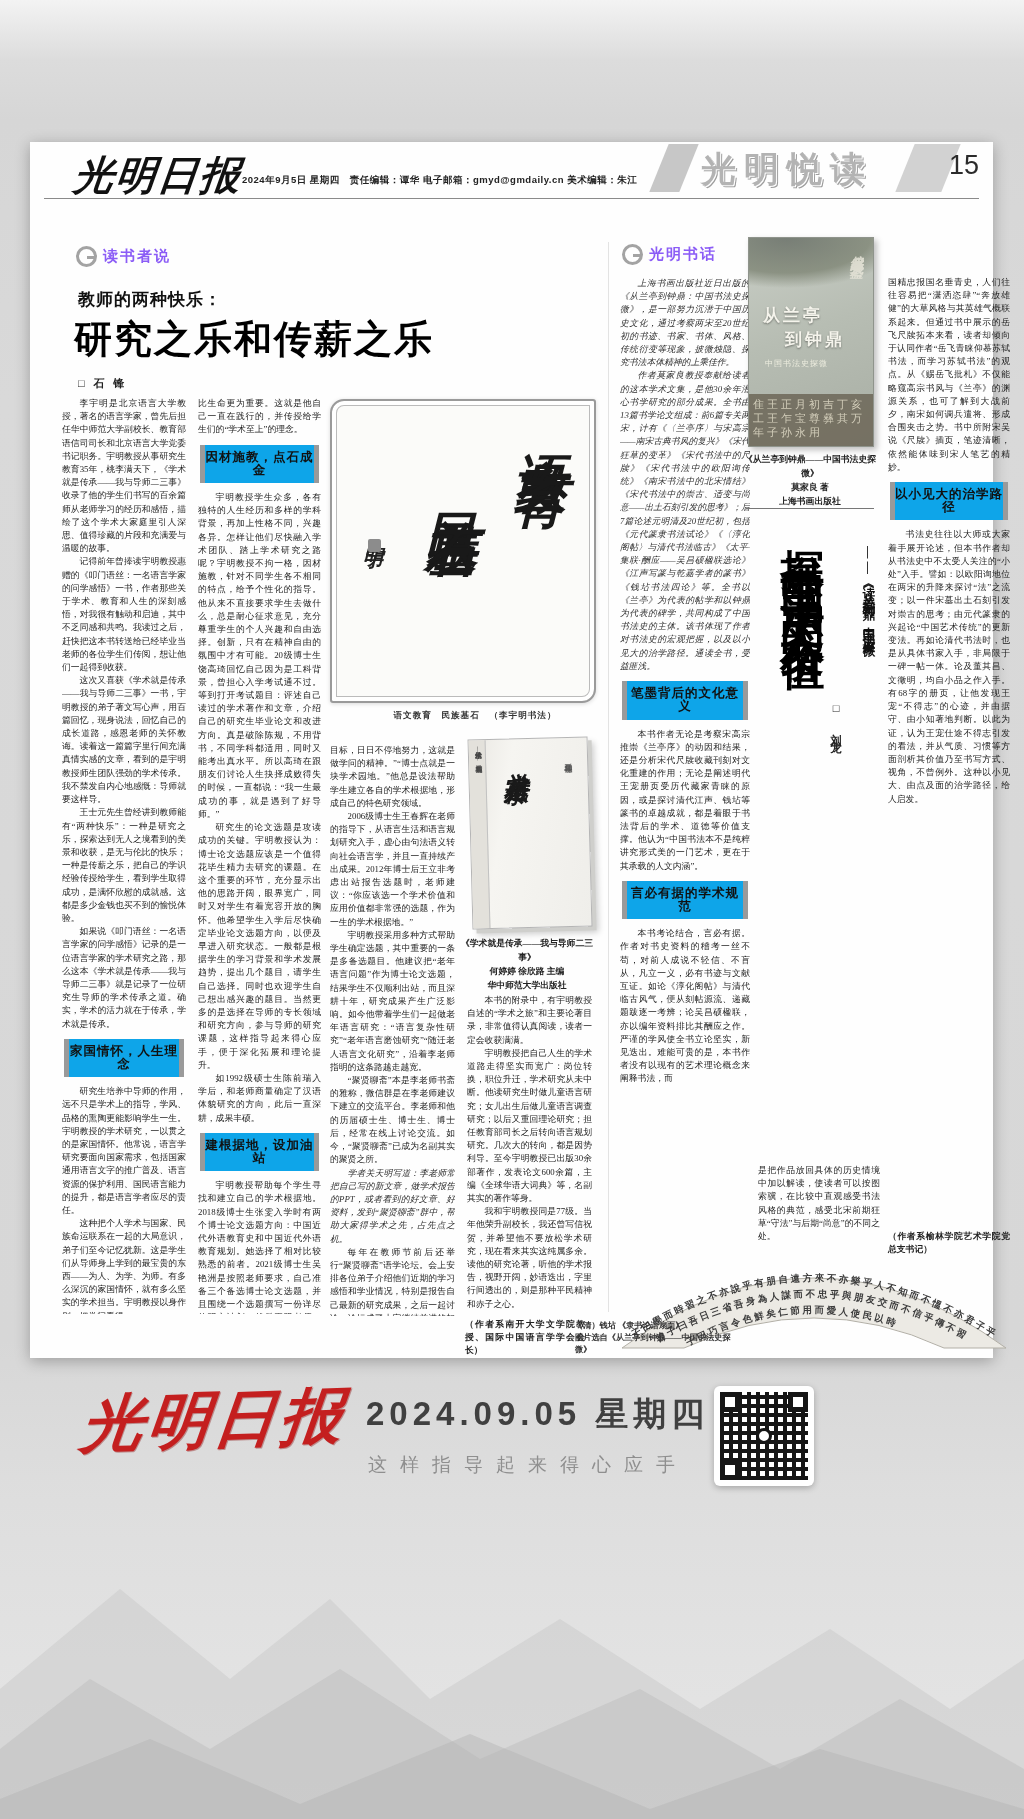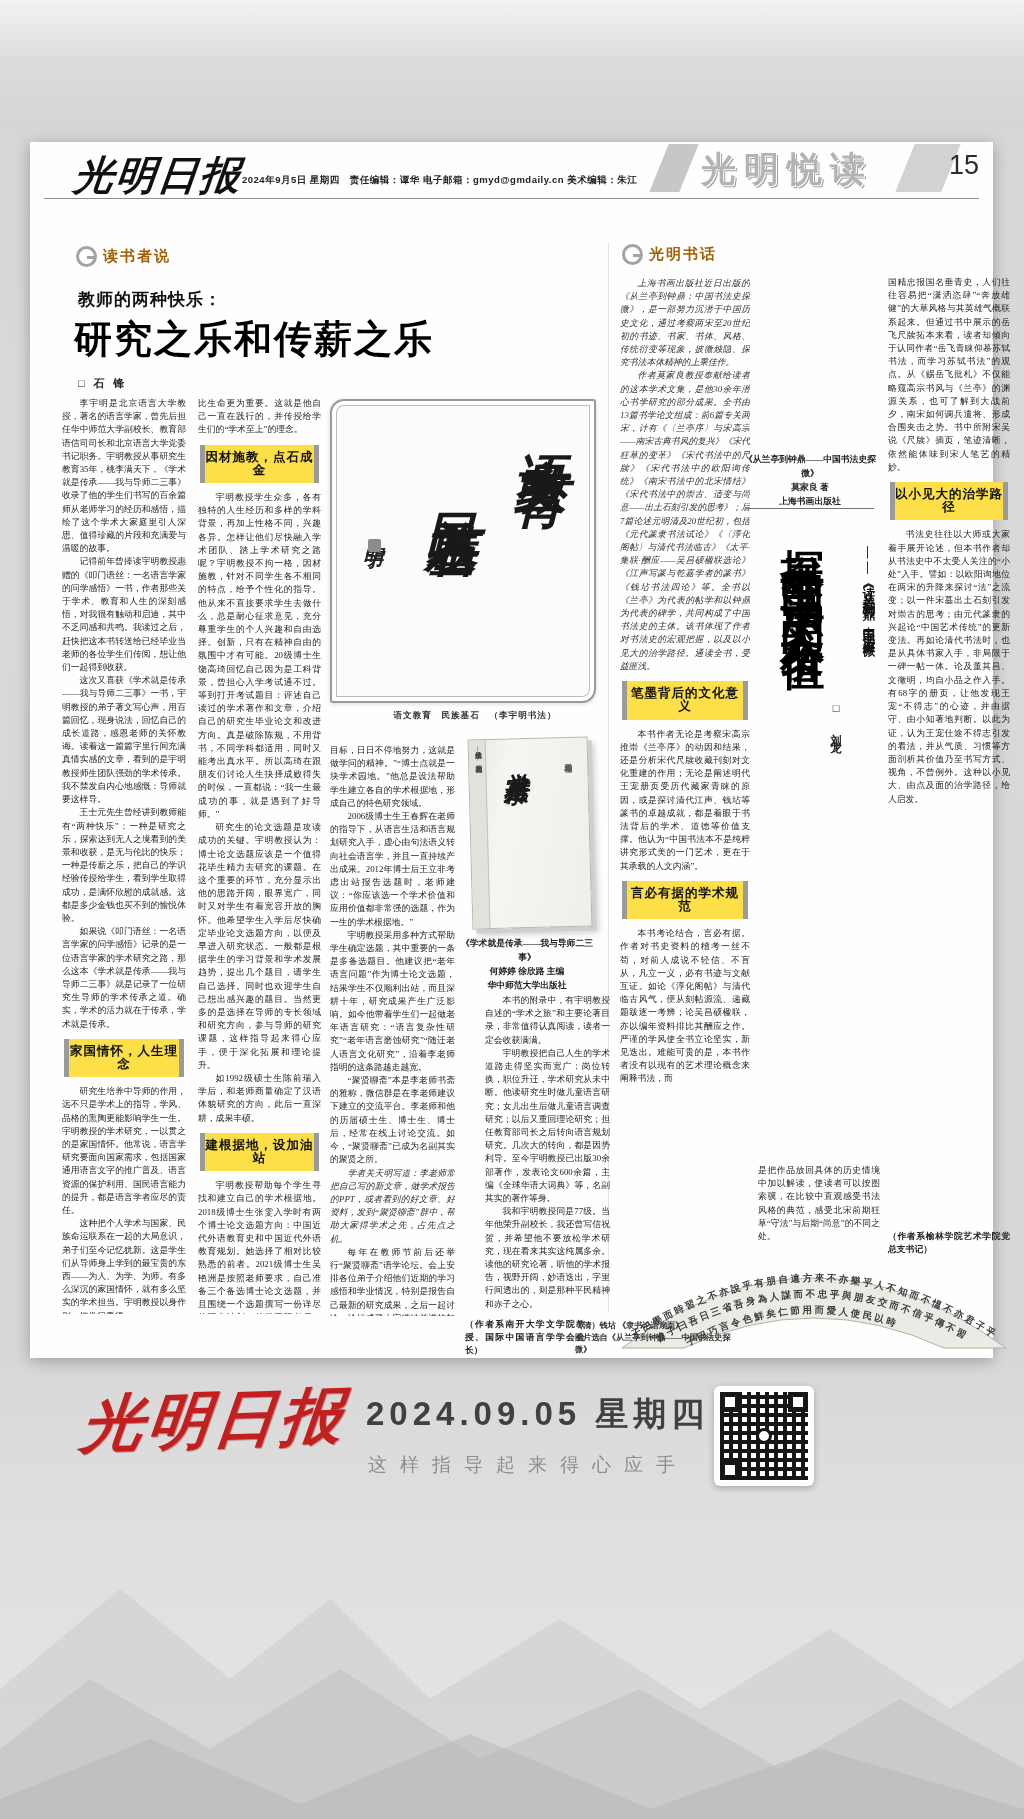--- a/index.html
+++ b/index.html
@@ -22,38 +22,38 @@
   .banner .skew.l{left:-18px;width:30px;}
   .banner .skew.r{right:-24px;width:46px;background:#d2d2d2;}
   .banner .txt{position:absolute;left:24px;top:2px;font-size:35px;font-weight:900;color:#b3b3b3;
     letter-spacing:8px;text-shadow:1px 1px 0 #fff,2px 2px 0 #9e9e9e;}
   .pageno{position:absolute;right:14px;top:8px;font-size:27px;color:#2b2b2b;font-family:"Liberation Sans",sans-serif;}
   .hrule{position:absolute;left:14px;right:14px;top:56px;border-top:1.5px solid #8a8a8a;}
   
   .badge{position:absolute;display:flex;align-items:center;gap:6px;}
   .gicon{width:21px;height:21px;border:3px solid #a3a3a3;border-radius:50%;box-sizing:border-box;position:relative;}
   .gicon::after{content:"";position:absolute;right:-2px;top:7px;width:9px;height:3px;background:#a3a3a3;}
-  .badge .blabel{font-size:15px;font-weight:bold;color:#a16207;letter-spacing:2px;}
+  .badge .blabel{font-size:15px;font-weight:bold;color:#8b5cf6;letter-spacing:2px;}
   
   .kicker{position:absolute;left:48px;top:146px;font-size:17px;font-weight:bold;color:#111;letter-spacing:1px;}
   .ltitle{position:absolute;left:44px;top:172px;font-size:38px;font-weight:900;color:#000;letter-spacing:2px;}
   .lauthor{position:absolute;left:48px;top:234px;font-size:11px;font-weight:bold;letter-spacing:3px;}
   
   .col{position:absolute;overflow:hidden;font-size:8.8px;line-height:13.2px;text-align:justify;color:#1c1c1c;}
   .col p{margin:0;text-indent:2em;}
   .col p.lead{text-indent:0;}
   .col p.kai{font-style:italic;color:#2e2e2e;}
-  .subhead{background:#fde047;border-left:5px solid #9a9a9a;border-right:5px solid #9a9a9a;
+  .subhead{background:#0ea5e9;border-left:5px solid #9a9a9a;border-right:5px solid #9a9a9a;
     text-align:center;font-weight:bold;font-size:12.5px;letter-spacing:1px;color:#111;
     padding:6px 0;margin:8px 2px;text-indent:0;}
   .endnote{font-weight:bold;font-size:8.8px;line-height:13px;text-align:justify;}
   .c1{left:32px; top:255px;width:124px;height:917px;}
   .c2{left:168px;top:255px;width:123px;height:917px;}
   .c3{left:300px;top:602px;width:125px;height:572px;}
-  .c4{left:455px;top:852px;width:125px;height:320px;}
+  .c4{left:437px;top:852px;width:125px;height:320px;}
   .c4note{position:absolute;left:435px;top:1176px;width:120px;}
   
   .callig{position:absolute;left:300px;top:257px;width:262px;height:300px;background:#fbfbf9;
     border:2px solid #9a9a9a;box-shadow:inset 0 0 0 4px #fff,inset 0 0 0 5px #bbb,0 1px 4px rgba(0,0,0,.15);
     border-radius:14px 3px 14px 3px;}
   .callig .cwrap{position:absolute;inset:10px;display:flex;flex-direction:row-reverse;justify-content:space-around;align-items:flex-start;}
   .cal-col{writing-mode:vertical-rl;font-size:52px;font-weight:900;font-style:italic;color:#191919;
     letter-spacing:6px;line-height:1;}
   .cal-col.second{margin-top:60px;}
   .cal-sign{writing-mode:vertical-rl;font-size:20px;font-weight:bold;font-style:italic;color:#222;margin-top:120px;}
@@ -230,20 +230,30 @@
     <div class="subhead">笔墨背后的文化意义</div>
     <div>
         <p>本书作者无论是考察宋高宗推崇《兰亭序》的动因和结果，还是分析宋代尺牍收藏刊刻对文化重建的作用；无论是阐述明代王宠册页受历代藏家青睐的原因，或是探讨清代江声、钱坫等篆书的卓越成就，都是着眼于书法背后的学术、道德等价值支撑。他认为“中国书法本不是纯粹讲究形式美的一门艺术，更在于其承载的人文内涵”。</p>
       </div>
     <div class="subhead">言必有据的学术规范</div>
     <div>
         <p>本书考论结合，言必有据。作者对书史资料的稽考一丝不苟，对前人成说不轻信、不盲从，凡立一义，必有书迹与文献互证。如论《淳化阁帖》与清代临古风气，便从刻帖源流、递藏题跋逐一考辨；论吴昌硕楹联，亦以编年资料排比其酬应之作。严谨的学风使全书立论坚实，新见迭出。难能可贵的是，本书作者没有以现有的艺术理论概念来阐释书法，而</p>
       </div>
   </div>
 
+  <div class="book2">
+    <div class="dark-top"></div>
+    <div class="deco">俯察品类之盛</div>
+    <div class="b2title">
+      <div>从兰亭</div>
+      <div style="padding-left:22px;">到钟鼎</div>
+    </div>
+    <div class="b2sub">中国书法史探微</div>
+    <div class="bronze">隹王正月初吉丁亥工王乍宝尊彝其万年子孙永用</div>
+  </div>
   <div class="bcap bcap2">
     <div>《从兰亭到钟鼎——中国书法史探微》</div>
     <div>莫家良  著</div>
     <div>上海书画出版社</div>
   </div>
   <div class="caprule"></div>
 
   <div class="vtitle">探寻中国书法史的人文价值</div>
   <div class="vsub">——读《从兰亭到钟鼎：中国书法史探微》</div>
   <div class="vauthor">□ 刘小龙</div>

